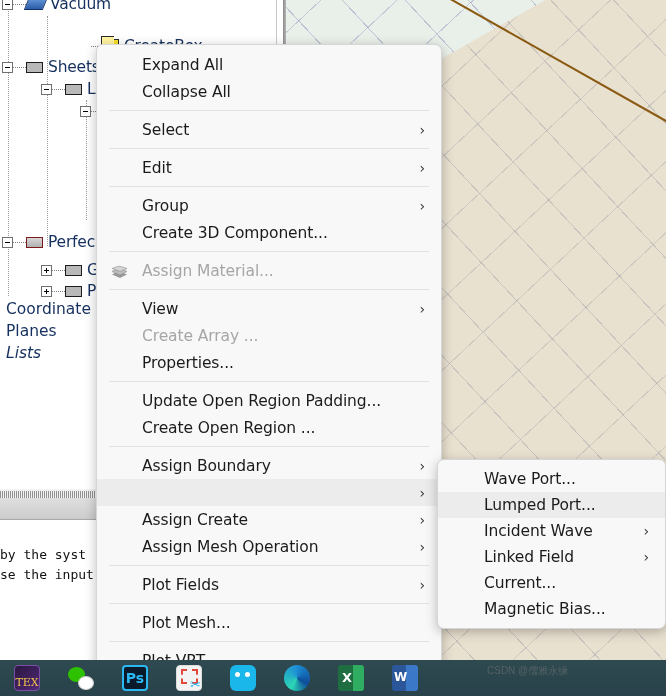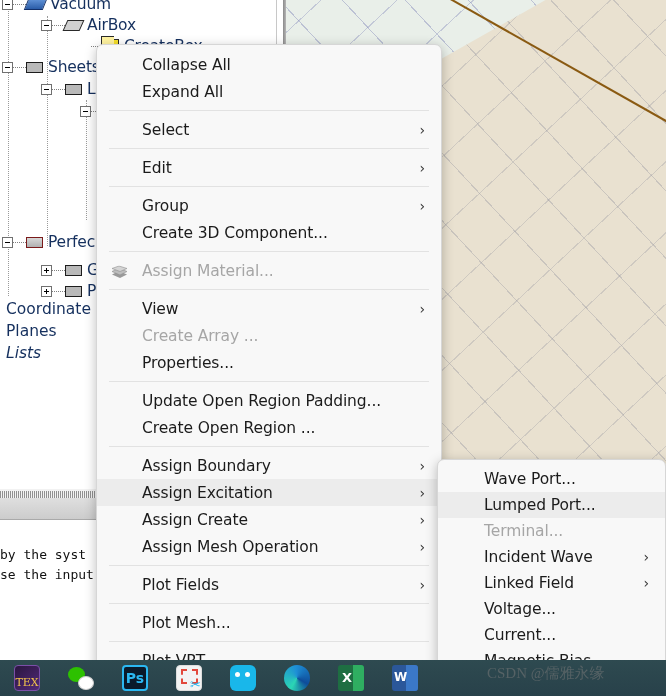--- a/index.html
+++ b/index.html
@@ -301,22 +301,22 @@
   .tb-wd { background:#2b579a; border-radius:3px; position:relative; overflow:hidden; }
   .tb-wd::before { content:""; position:absolute; right:0; top:0; width:12px;height:26px;
      background:#3b78c8; }
   .tb-wd::after { content:"W"; position:absolute; left:2px; top:5px; color:#fff;
      font-family:"DejaVu Sans",sans-serif; font-weight:bold; font-size:12px; }
 
   
   #watermark {
     position: absolute;
     left: 487px; top: 664px;
-    font-family: Liberation Serif, serif;
-    font-size: 15px;
+    font-family: Liberation Sans, sans-serif;
+    font-size: 10px;
     color: rgba(120,120,120,.55);
     white-space: nowrap;
     pointer-events: none;
   }
 </style>
 </head>
 <body>
 
 <div id="screen">
 
@@ -334,26 +334,20 @@
         <div class="vdots" style="left: 47px; top: 16px; height: 230px;"></div>
         <div class="vdots" style="left: 86px; top: 100px; height: 120px;"></div>
         <div class="vdots" style="left: 125px; top: 112px; height: 96px;"></div>
         <div class="vdots" style="left: 163px; top: 192px; height: 30px;"></div>
         <div class="tnode" style="left: 2px; top: -6px;">
           <span class="expander"></span>
           <span class="dots"></span>
           <span class="ico ico-solid"></span>
           <span class="tlabel">Vacuum</span>
         </div>
-        <div class="tnode" style="left: 41px; top: 15px;">
-          <span class="expander"></span>
-          <span class="dots"></span>
-          <span class="ico ico-plane"></span>
-          <span class="tlabel">AirBox</span>
-        </div>
         <div class="tnode" style="left: 80px; top: 36px;">
           <span style="width: 11px; height: 11px; flex: 0 0 auto;"></span>
           <span class="dots"></span>
           <span class="ico ico-cube"></span>
           <span class="tlabel">CreateBox</span>
         </div>
         <div class="tnode" style="left: 2px; top: 57px;">
           <span class="expander"></span>
           <span class="dots"></span>
           <span class="ico ico-sheet"></span>
@@ -423,24 +417,24 @@
     <div id="grip"></div>
     <div id="grip-body"></div>
     <div id="msg-area">
         <div> by the syst</div>
         <div>se the input</div>
       </div>
   </div>
 
   <div id="ctx-menu">
       <div class="mi">
+        <span>Expand All</span>
+      </div>
+      <div class="mi">
         <span>Collapse All</span>
-      </div>
-      <div class="mi">
-        <span>Expand All</span>
       </div>
       <div class="sep"></div>
       <div class="mi">
         <span>Select</span>
         <span class="arrow">›</span>
       </div>
       <div class="sep"></div>
       <div class="mi">
         <span>Edit</span>
         <span class="arrow">›</span>
@@ -479,21 +473,20 @@
       </div>
       <div class="mi">
         <span>Create Open Region ...</span>
       </div>
       <div class="sep"></div>
       <div class="mi">
         <span>Assign Boundary</span>
         <span class="arrow">›</span>
       </div>
       <div class="mi hl">
-        <span>Assign Excitation</span>
         <span class="arrow">›</span>
       </div>
       <div class="mi">
         <span>Assign Create</span>
         <span class="arrow">›</span>
       </div>
       <div class="mi">
         <span>Assign Mesh Operation</span>
         <span class="arrow">›</span>
       </div>
@@ -512,35 +505,29 @@
       </div>
     </div>
 
   <div id="sub-menu">
       <div class="mi">
         <span>Wave Port...</span>
       </div>
       <div class="mi hl">
         <span>Lumped Port...</span>
       </div>
-      <div class="mi disabled">
-        <span>Terminal...</span>
-      </div>
       <div class="mi">
         <span>Incident Wave</span>
         <span class="arrow">›</span>
       </div>
       <div class="mi">
         <span>Linked Field</span>
         <span class="arrow">›</span>
       </div>
       <div class="mi">
-        <span>Voltage...</span>
-      </div>
-      <div class="mi">
         <span>Current...</span>
       </div>
       <div class="mi">
         <span>Magnetic Bias...</span>
       </div>
     </div>
 
   <div id="taskbar">
       <div class="tb-slot">
         <div class="tbico tb-tex">TEX</div>

